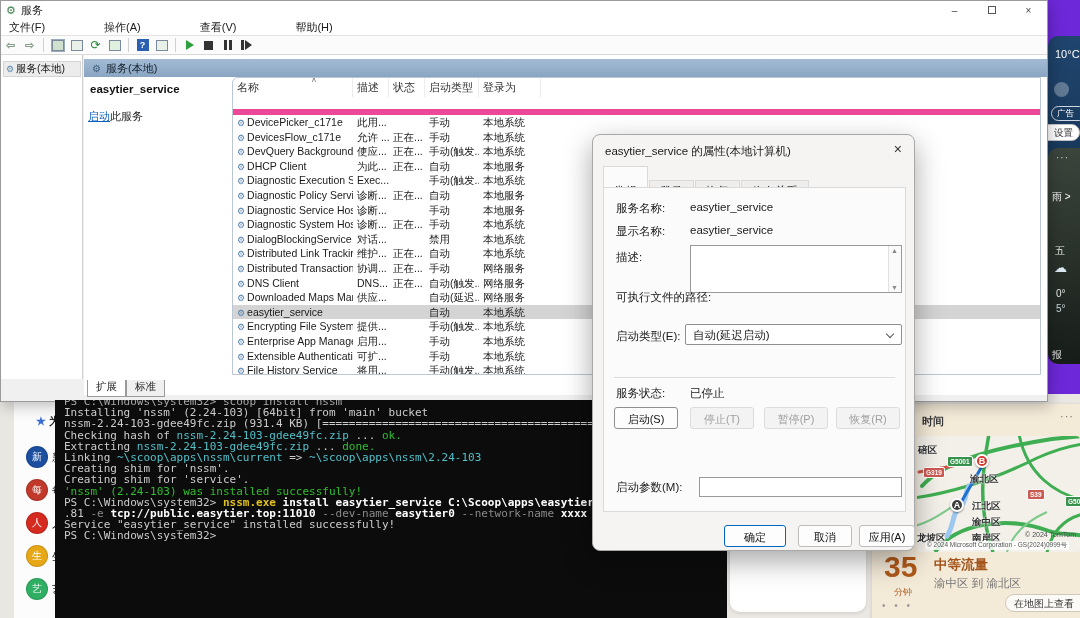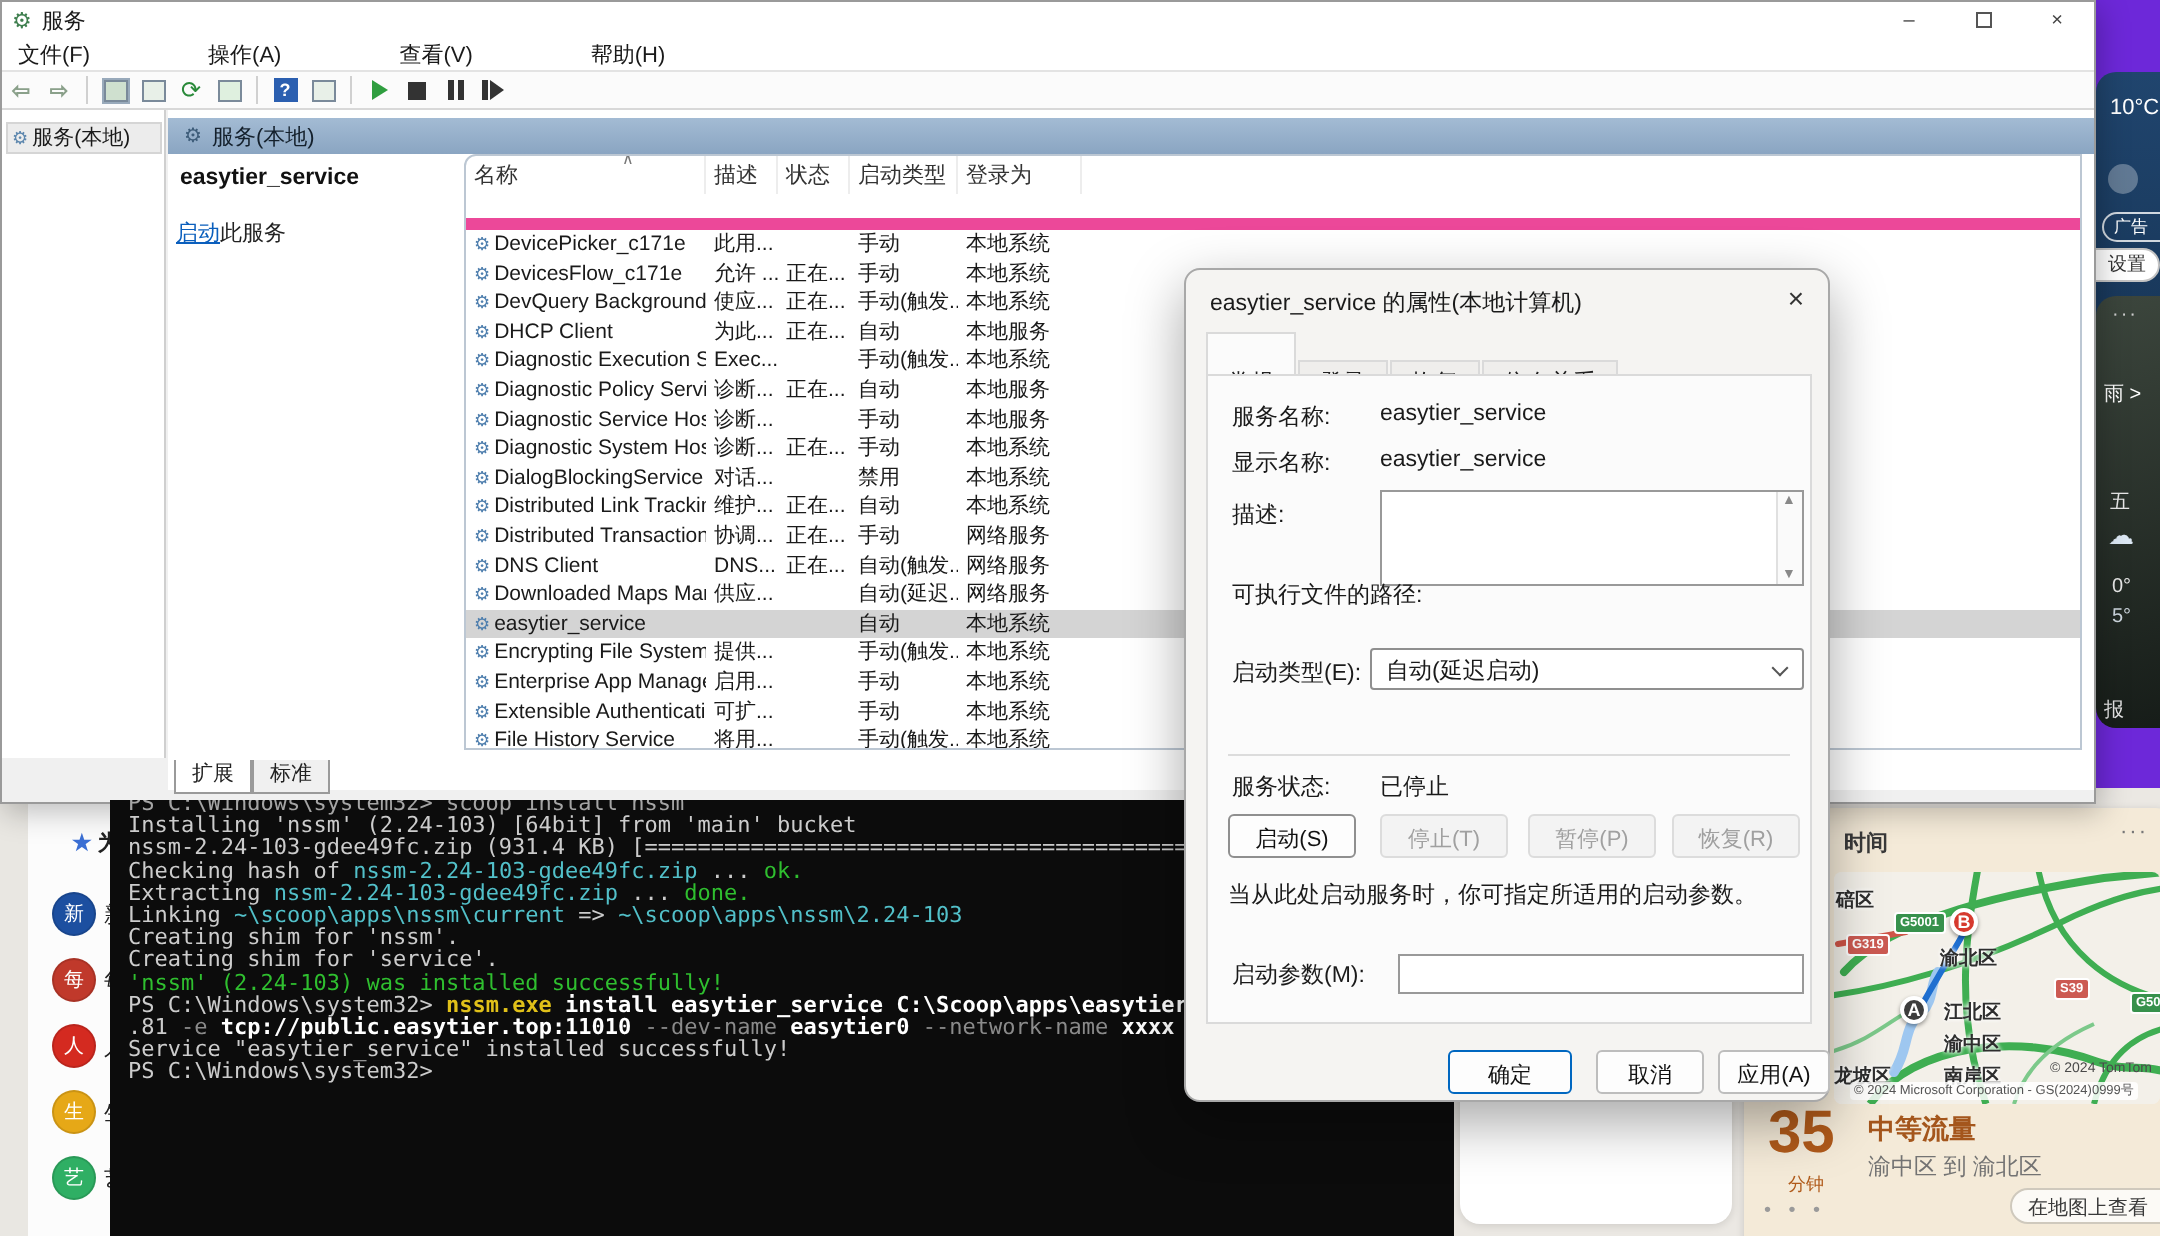--- a/index.html
+++ b/index.html
@@ -520,21 +520,20 @@
         <span>自动(延迟启动)</span>
         <span class="chev"></span>
       </div>
       <div class="dhr"></div>
       <div class="dl" style="left:12px;top:198px">服务状态:</div>
       <div class="dval" style="left:86px;top:198px">已停止</div>
       <div class="sbtn en" style="left:10px">启动(S)</div>
       <div class="sbtn dis" style="left:86px">停止(T)</div>
       <div class="sbtn dis" style="left:160px">暂停(P)</div>
       <div class="sbtn dis" style="left:232px">恢复(R)</div>
-      <div class="dl" style="left:10px;top:252px">当从此处启动服务时，你可指定所适用的启动参数。</div>
       <div class="dl" style="left:12px;top:292px">启动参数(M):</div>
       <div class="dinput"><span></span></div>
     </div>
     <div class="fbtn default" style="left:131px;width:62px">确定</div>
     <div class="fbtn" style="left:205px;width:54px">取消</div>
     <div class="fbtn" style="left:266px;width:56px">应用(A)</div>
   </div>
 
 </div>
 

